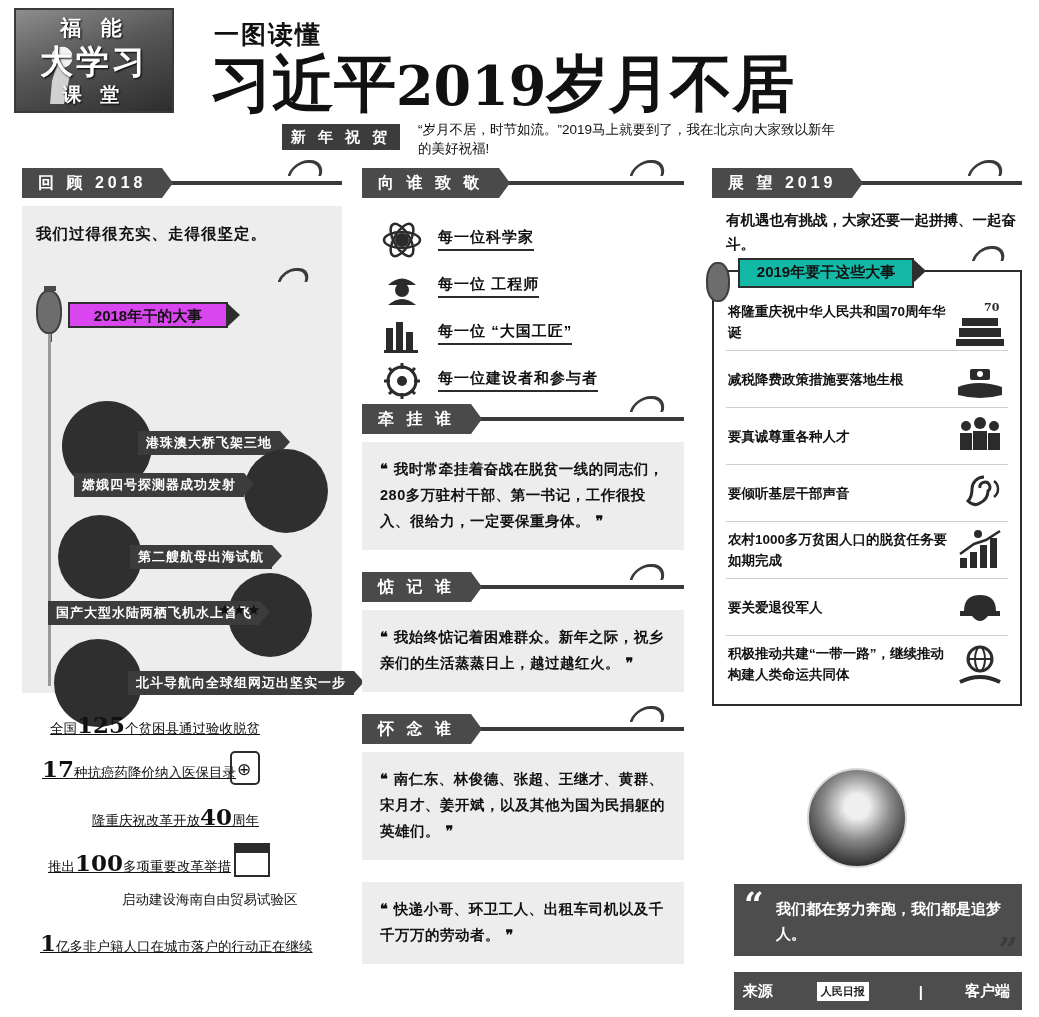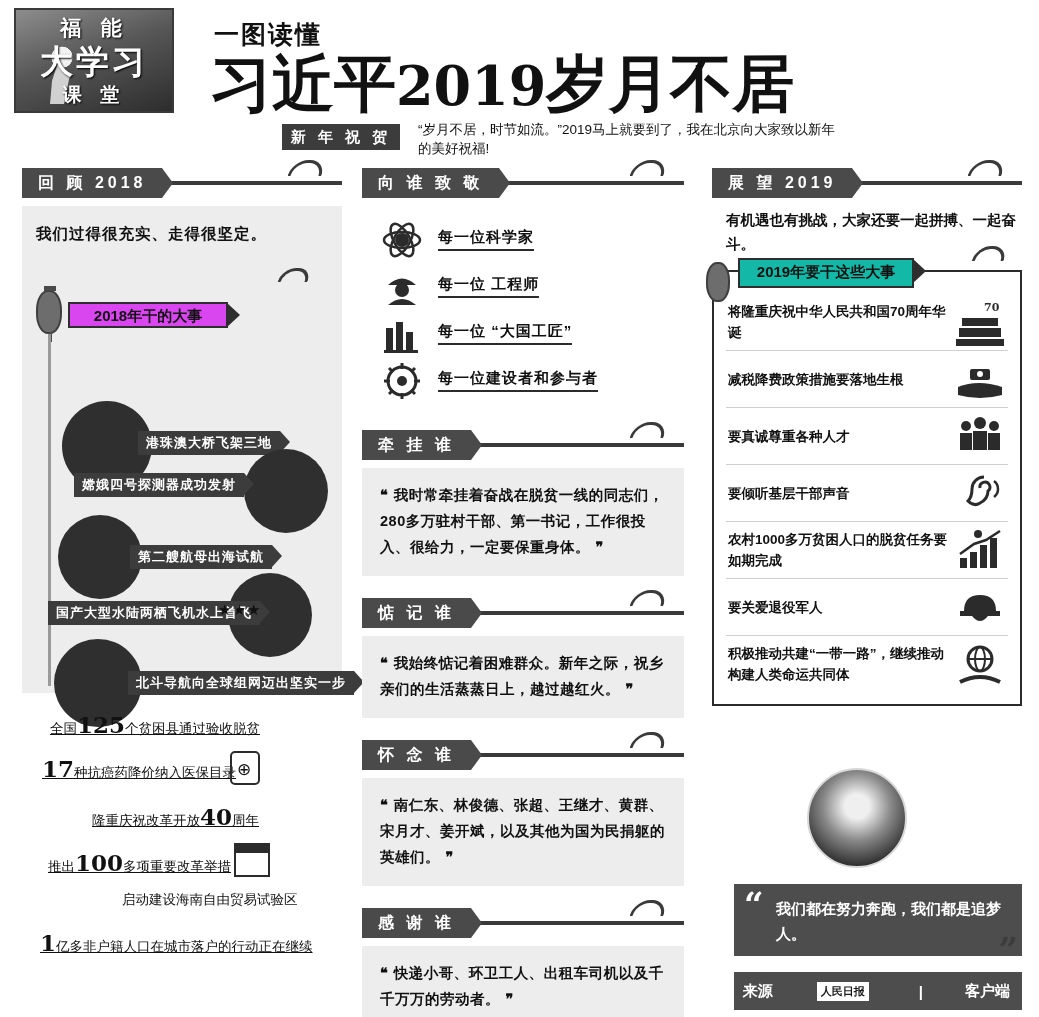--- a/index.html
+++ b/index.html
@@ -376,21 +376,21 @@
               <line x1="31" y1="29" x2="35" y2="33"></line>
         <line x1="35" y1="7" x2="31" y2="11"></line>
               <line x1="13" y1="29" x2="9" y2="33"></line>
             </g>
           </svg>
       </div>
       <div class="lbl">每一位建设者和参与者</div>
     </div>
   </div>
 
-  <div style="margin-top:26px;">
+  <div style="">
     <div class="ribbon">
       <div class="bar"></div>
       <div class="tab">牵 挂 谁</div>
       <div class="curl"></div>
     </div>
     <div class="quote-block">
       <p><span class="qm">❝ </span><span>我时常牵挂着奋战在脱贫一线的同志们，280多万驻村干部、第一书记，工作很投入、很给力，一定要保重身体。</span><span class="qm"> ❞</span></p>
     </div>
   </div>
 
@@ -410,25 +410,20 @@
       <div class="bar"></div>
       <div class="tab">怀 念 谁</div>
       <div class="curl"></div>
     </div>
     <div class="quote-block">
       <p><span class="qm">❝ </span><span>南仁东、林俊德、张超、王继才、黄群、宋月才、姜开斌，以及其他为国为民捐躯的英雄们。</span><span class="qm"> ❞</span></p>
     </div>
   </div>
 
   <div style="margin-top:22px;">
-    <div class="ribbon">
-      <div class="bar"></div>
-      <div class="tab">感 谢 谁</div>
-      <div class="curl"></div>
-    </div>
     <div class="quote-block">
       <p><span class="qm">❝ </span><span>快递小哥、环卫工人、出租车司机以及千千万万的劳动者。</span><span class="qm"> ❞</span></p>
     </div>
   </div>
 </div>
 
 <div class="col" id="col-right">
 
   <div class="ribbon">
     <div class="bar"></div>

